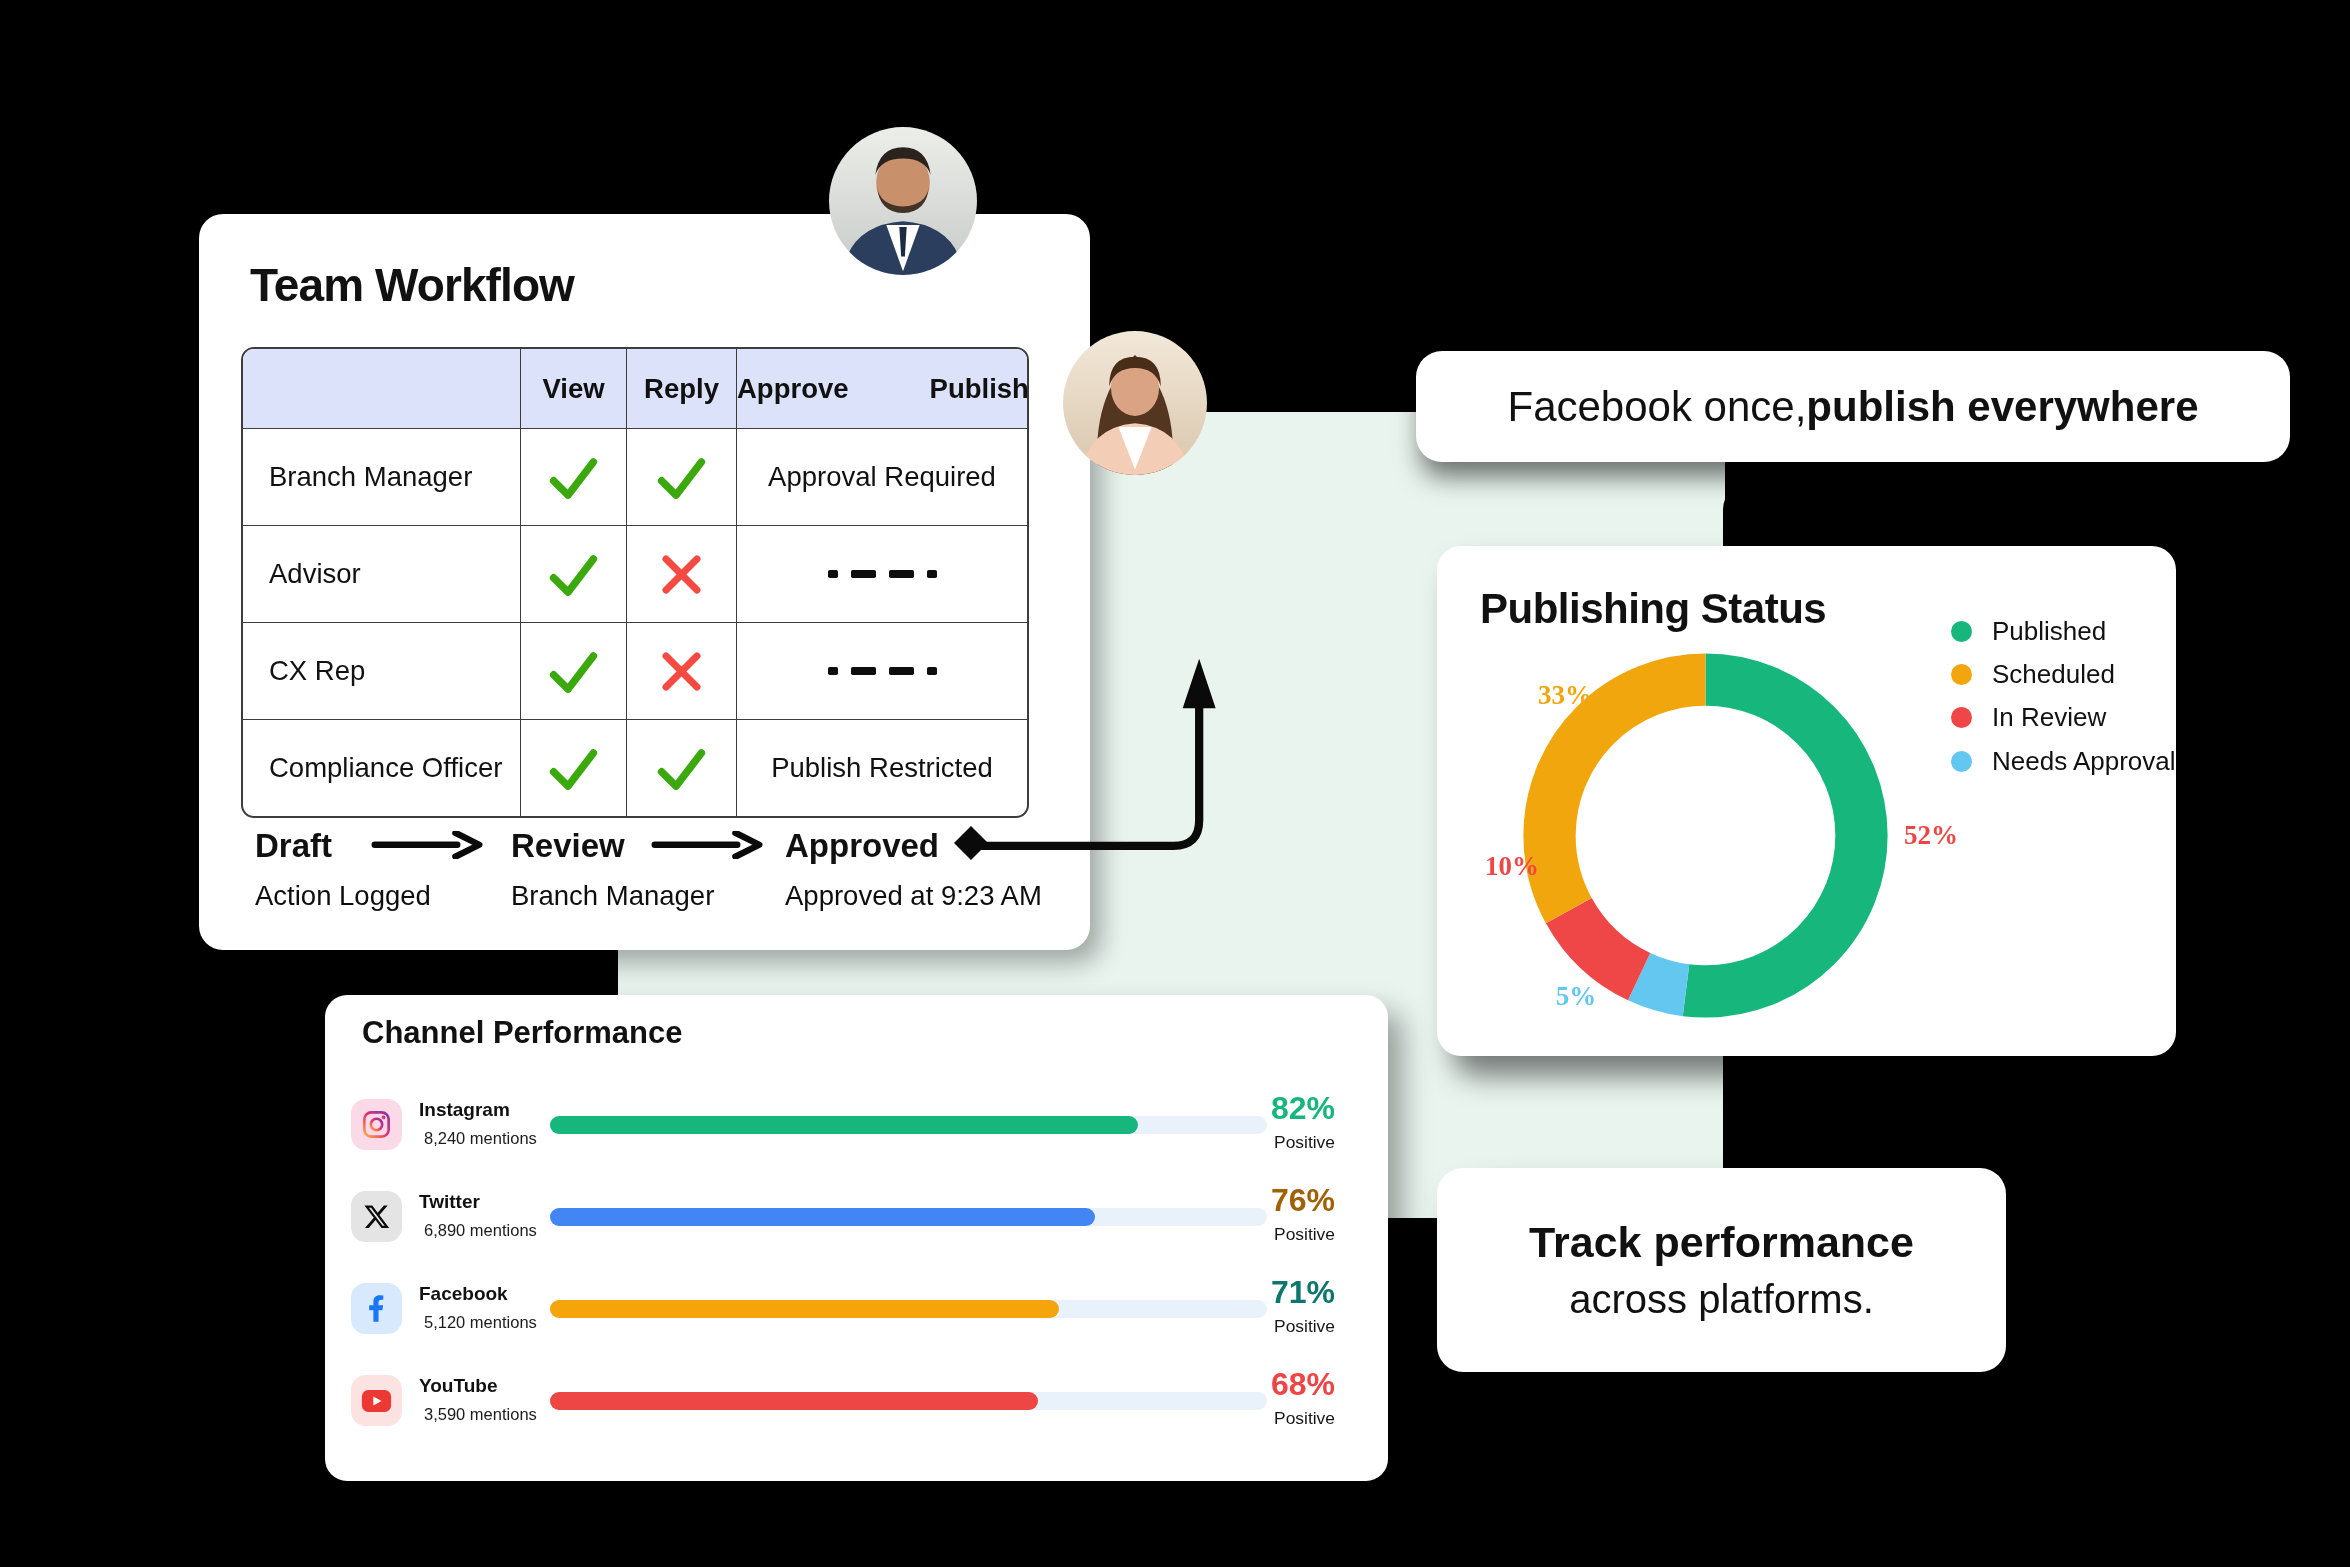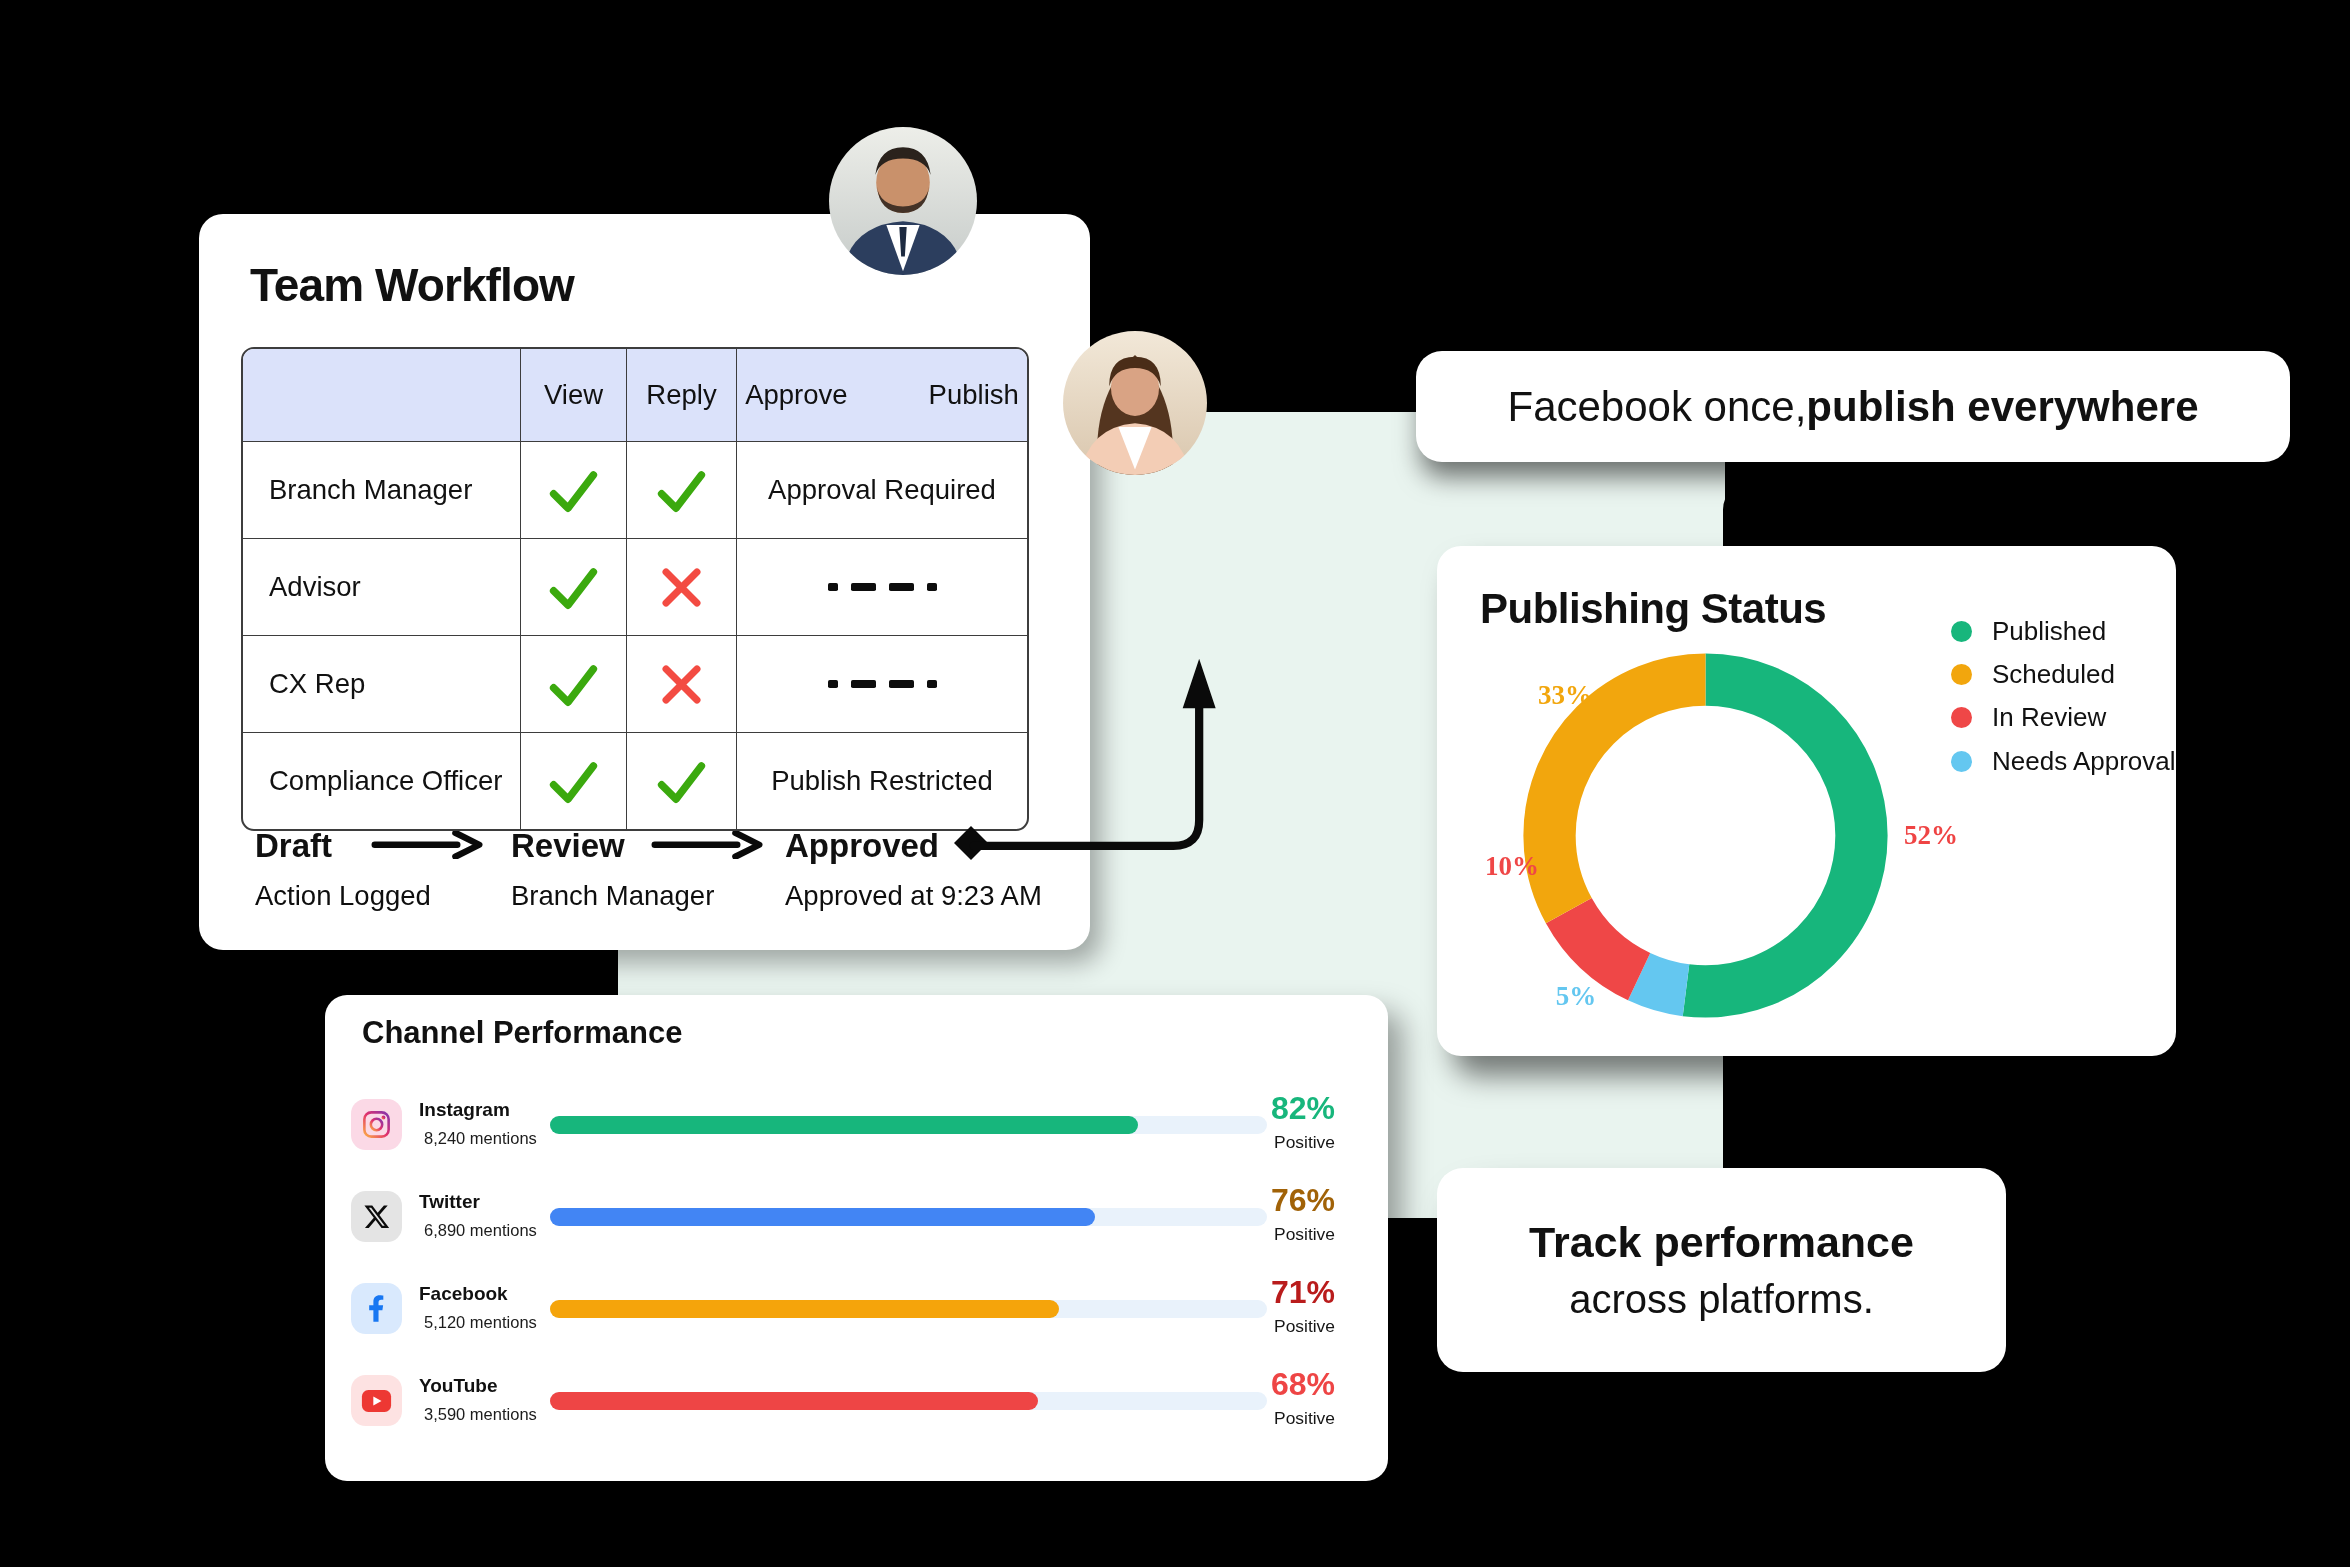--- a/index.html
+++ b/index.html
@@ -9,21 +9,21 @@
   
   #mint-panel{left:618px;top:412px;width:1107px;height:806px;background:#E9F4EF;border-radius:7.3px;}
   #shadow-panel{left:1723px;top:482px;width:525px;height:859px;background:#000;border-radius:27.5px;}
   
   .card{position:absolute;background:#fff;border-radius:24px;}
   
   #workflow-card{left:199px;top:214px;width:891px;height:736px;box-shadow:11px 13px 26px rgba(0,0,0,.32);}
   #workflow-title{left:51px;top:44px;font-size:46px;font-weight:bold;letter-spacing:-0.9px;}
   #wf-table{left:42px;top:133px;width:784px;border:2.3px solid #3d3d3d;border-radius:13px;overflow:hidden;background:#fff;}
   .wf-row{display:grid;grid-template-columns:277px 106px 110px 1fr;}
-  .wf-header{height:92px;background:#DBE2FA;}
+  .wf-header{height:79px;background:#DBE2FA;font-weight:bold;}
   .wf-body-row{height:96px;border-top:1.8px solid #3d3d3d;}
   .wf-cell{display:flex;align-items:center;justify-content:center;font-size:27.5px;}
   .wf-cell.role{justify-content:flex-start;padding-left:26px;}
   .wf-cell.b2,.wf-cell.b3,.wf-cell.b4{border-left:1.8px solid #3d3d3d;}
   .wf-approve-head{display:flex;align-items:center;justify-content:center;gap:81px;}
   .mark svg{display:none;width:53px;height:53px;}
   .mark.check svg.check{display:block;}
   .mark.cross svg.cross{display:block;}
   .dashes{display:flex;align-items:center;gap:13px;}
   .dash{height:8.3px;background:#0d0d0d;border-radius:1.8px;}
@@ -338,21 +338,21 @@
       <div class="ch-icon" style="background:#D9E9FD;">
         <svg width="16.5" height="29" viewBox="0 0 320 512">
           <path d="M279.14 288l14.22-92.66h-88.91v-60.13c0-25.35 12.42-50.06 52.24-50.06h40.42V6.26S260.43 0 225.36 0c-73.22 0-121.08 44.38-121.08 124.72v70.62H22.89V288h81.39v224h100.17V288z" fill="#1877F2"></path>
         </svg>
       </div>
       <div class="ch-name">Facebook</div>
       <div class="ch-mentions">5,120 mentions</div>
       <div class="bar-track">
         <div class="bar-fill" style="width: 71%; background: rgb(245, 164, 11);"></div>
       </div>
-      <div class="ch-pct" style="color: #b91c1c;">71%</div>
+      <div class="ch-pct" style="color: #0f766e;">71%</div>
       <div class="ch-pos">Positive</div>
     </div>
 
     <div class="ch-row" style="top:360px;">
       <div class="ch-icon" style="background:#FDE2E2;">
         <svg width="31" height="24" viewBox="0 0 34 26">
           <rect x="1" y="1" width="32" height="24" rx="7" fill="#ED3833"></rect>
           <path d="M13.5 8 L22.5 13 L13.5 18 Z" fill="#ffffff"></path>
         </svg>
       </div>

